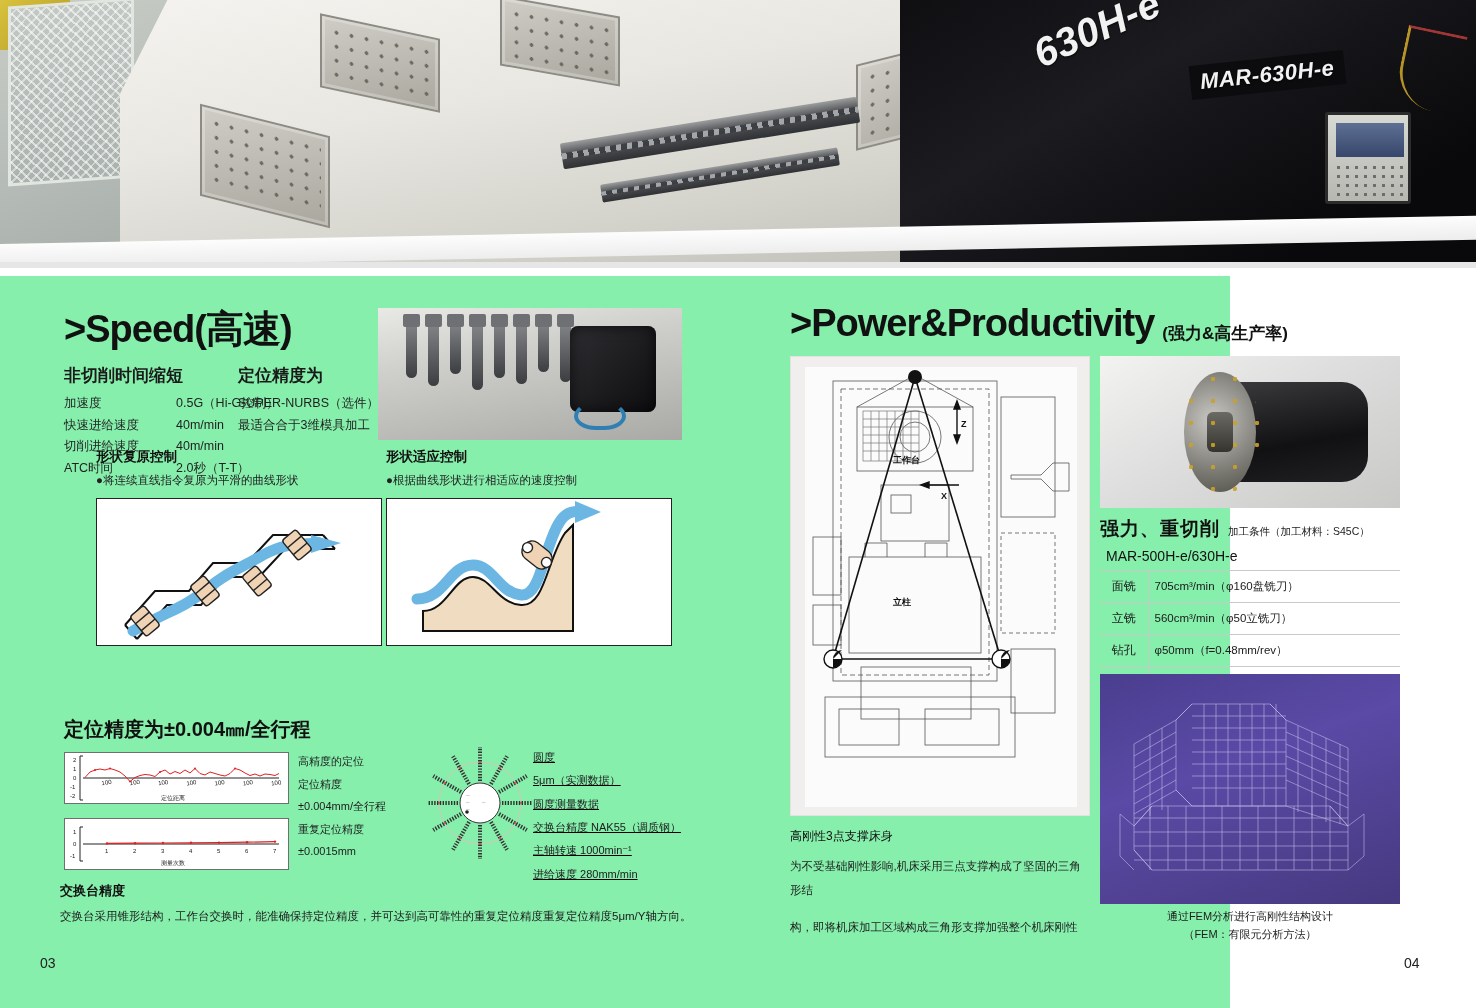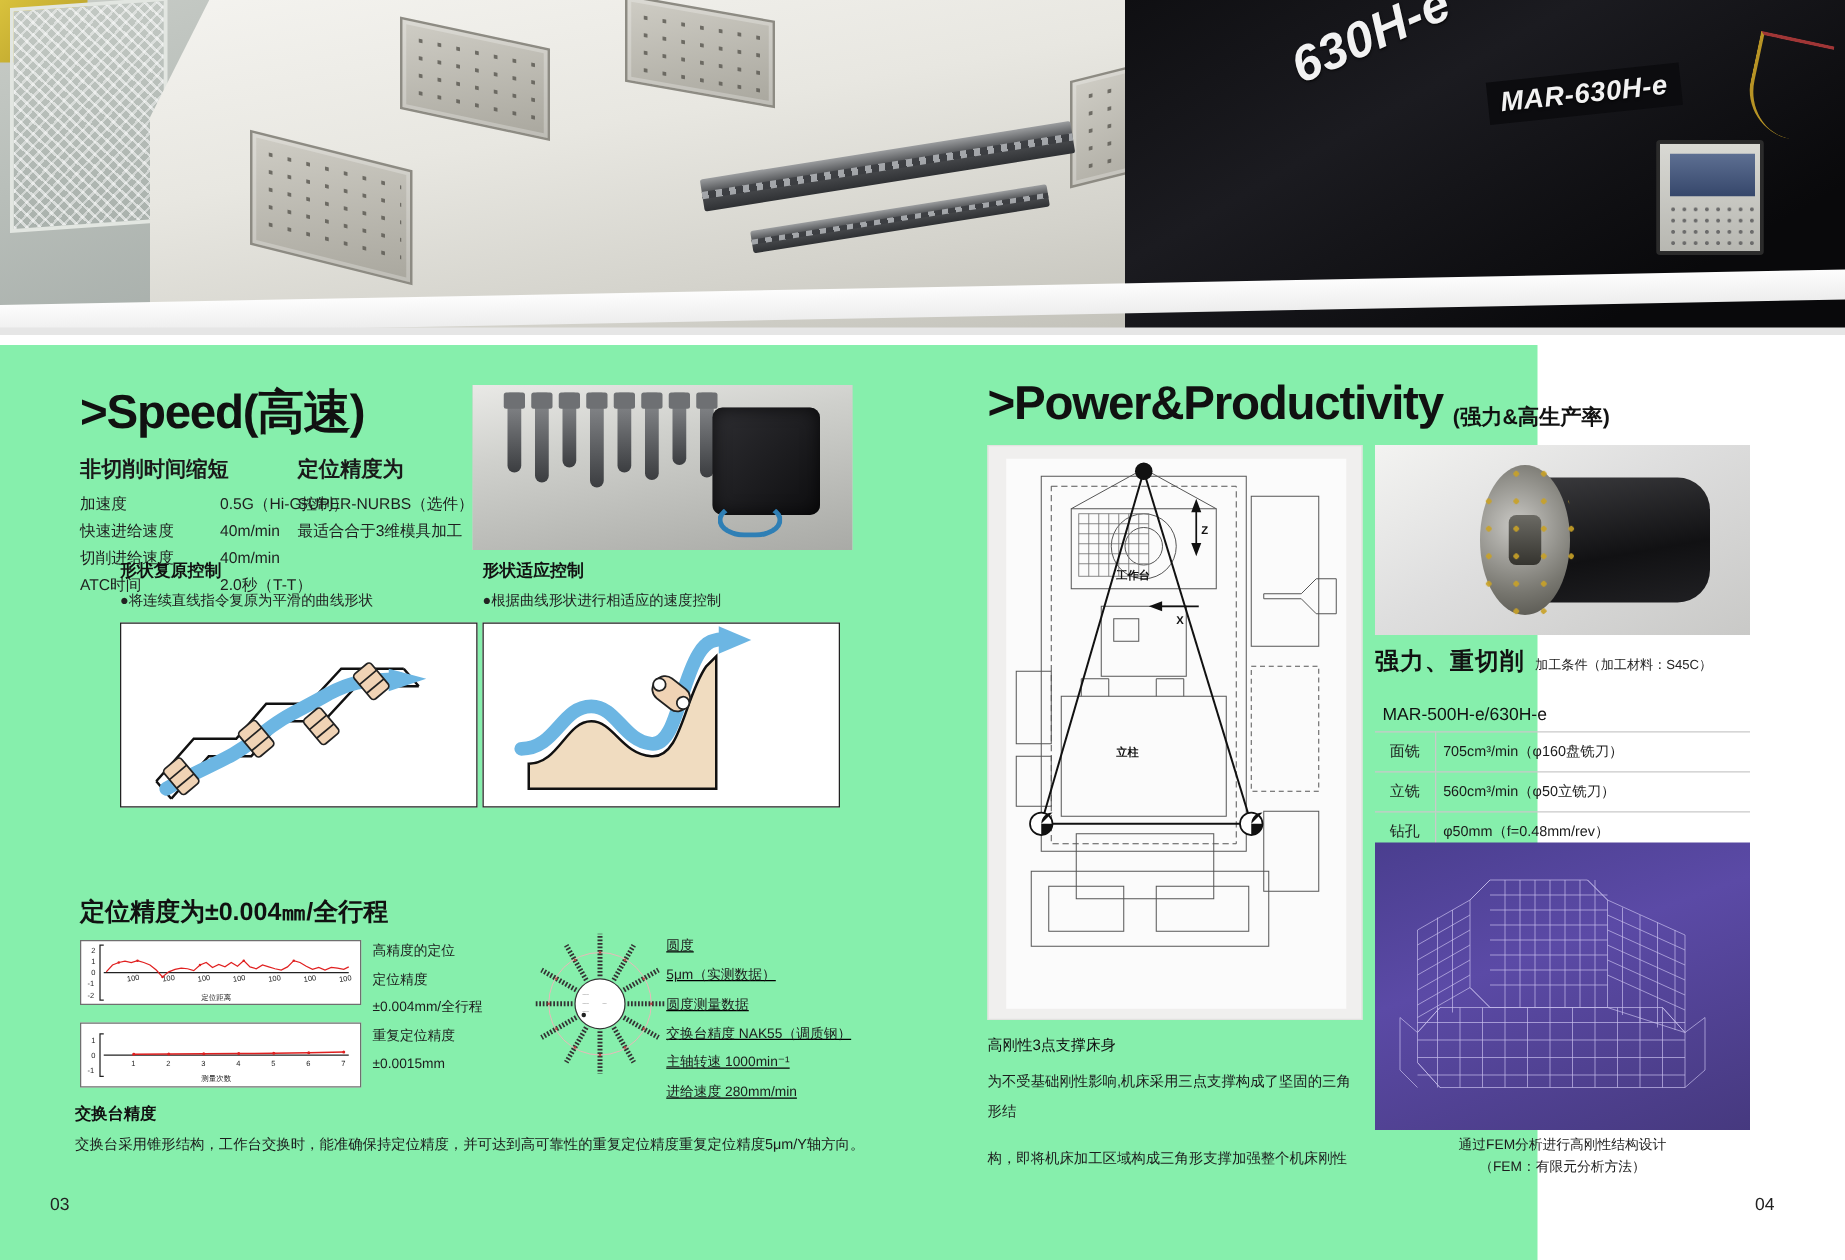--- a/index.html
+++ b/index.html
@@ -224,21 +224,21 @@
   }
   .sp2-bolts { position:absolute; left:80px; top:12px; width:80px; height:128px;
     border-radius:50%;
     background-image: radial-gradient(circle, #c9a227 2px, transparent 2.4px);
     background-size: 22px 22px; opacity:.9; }
 
   .pow-table { position:absolute; left:362px; top:240px; width:300px; }
   .pt-head { display:flex; align-items:baseline; gap:8px; }
   .pt-h1 { font-size:19px; font-weight:800; color:#111; letter-spacing:1px; }
   .pt-h2 { font-size:10.5px; color:#222; }
-  .pt-model { font-size:14px; color:#111; margin:21px 0 6px 6px; }
+  .pt-model { font-size:14px; color:#111; margin:6px 0 6px 6px; }
   table.spec { border-collapse:collapse; width:300px; }
   table.spec td { border-top:1px solid #c9c9c9; border-bottom:1px solid #c9c9c9;
     padding:7px 6px; font-size:11.5px; color:#1a1a1a; vertical-align:middle; }
   table.spec td.lab { width:48px; border-right:1px solid #c9c9c9; text-align:center; font-size:12px;}
 
   .rigid { position:absolute; left:52px; top:552px; width:300px; }
   .rigid-h { font-size:12px; font-weight:400; color:#111; }
   .rigid-b { font-size:11.5px; color:#1c1c1c; margin-top:10px; line-height:2.05; }
 
   .fem {

